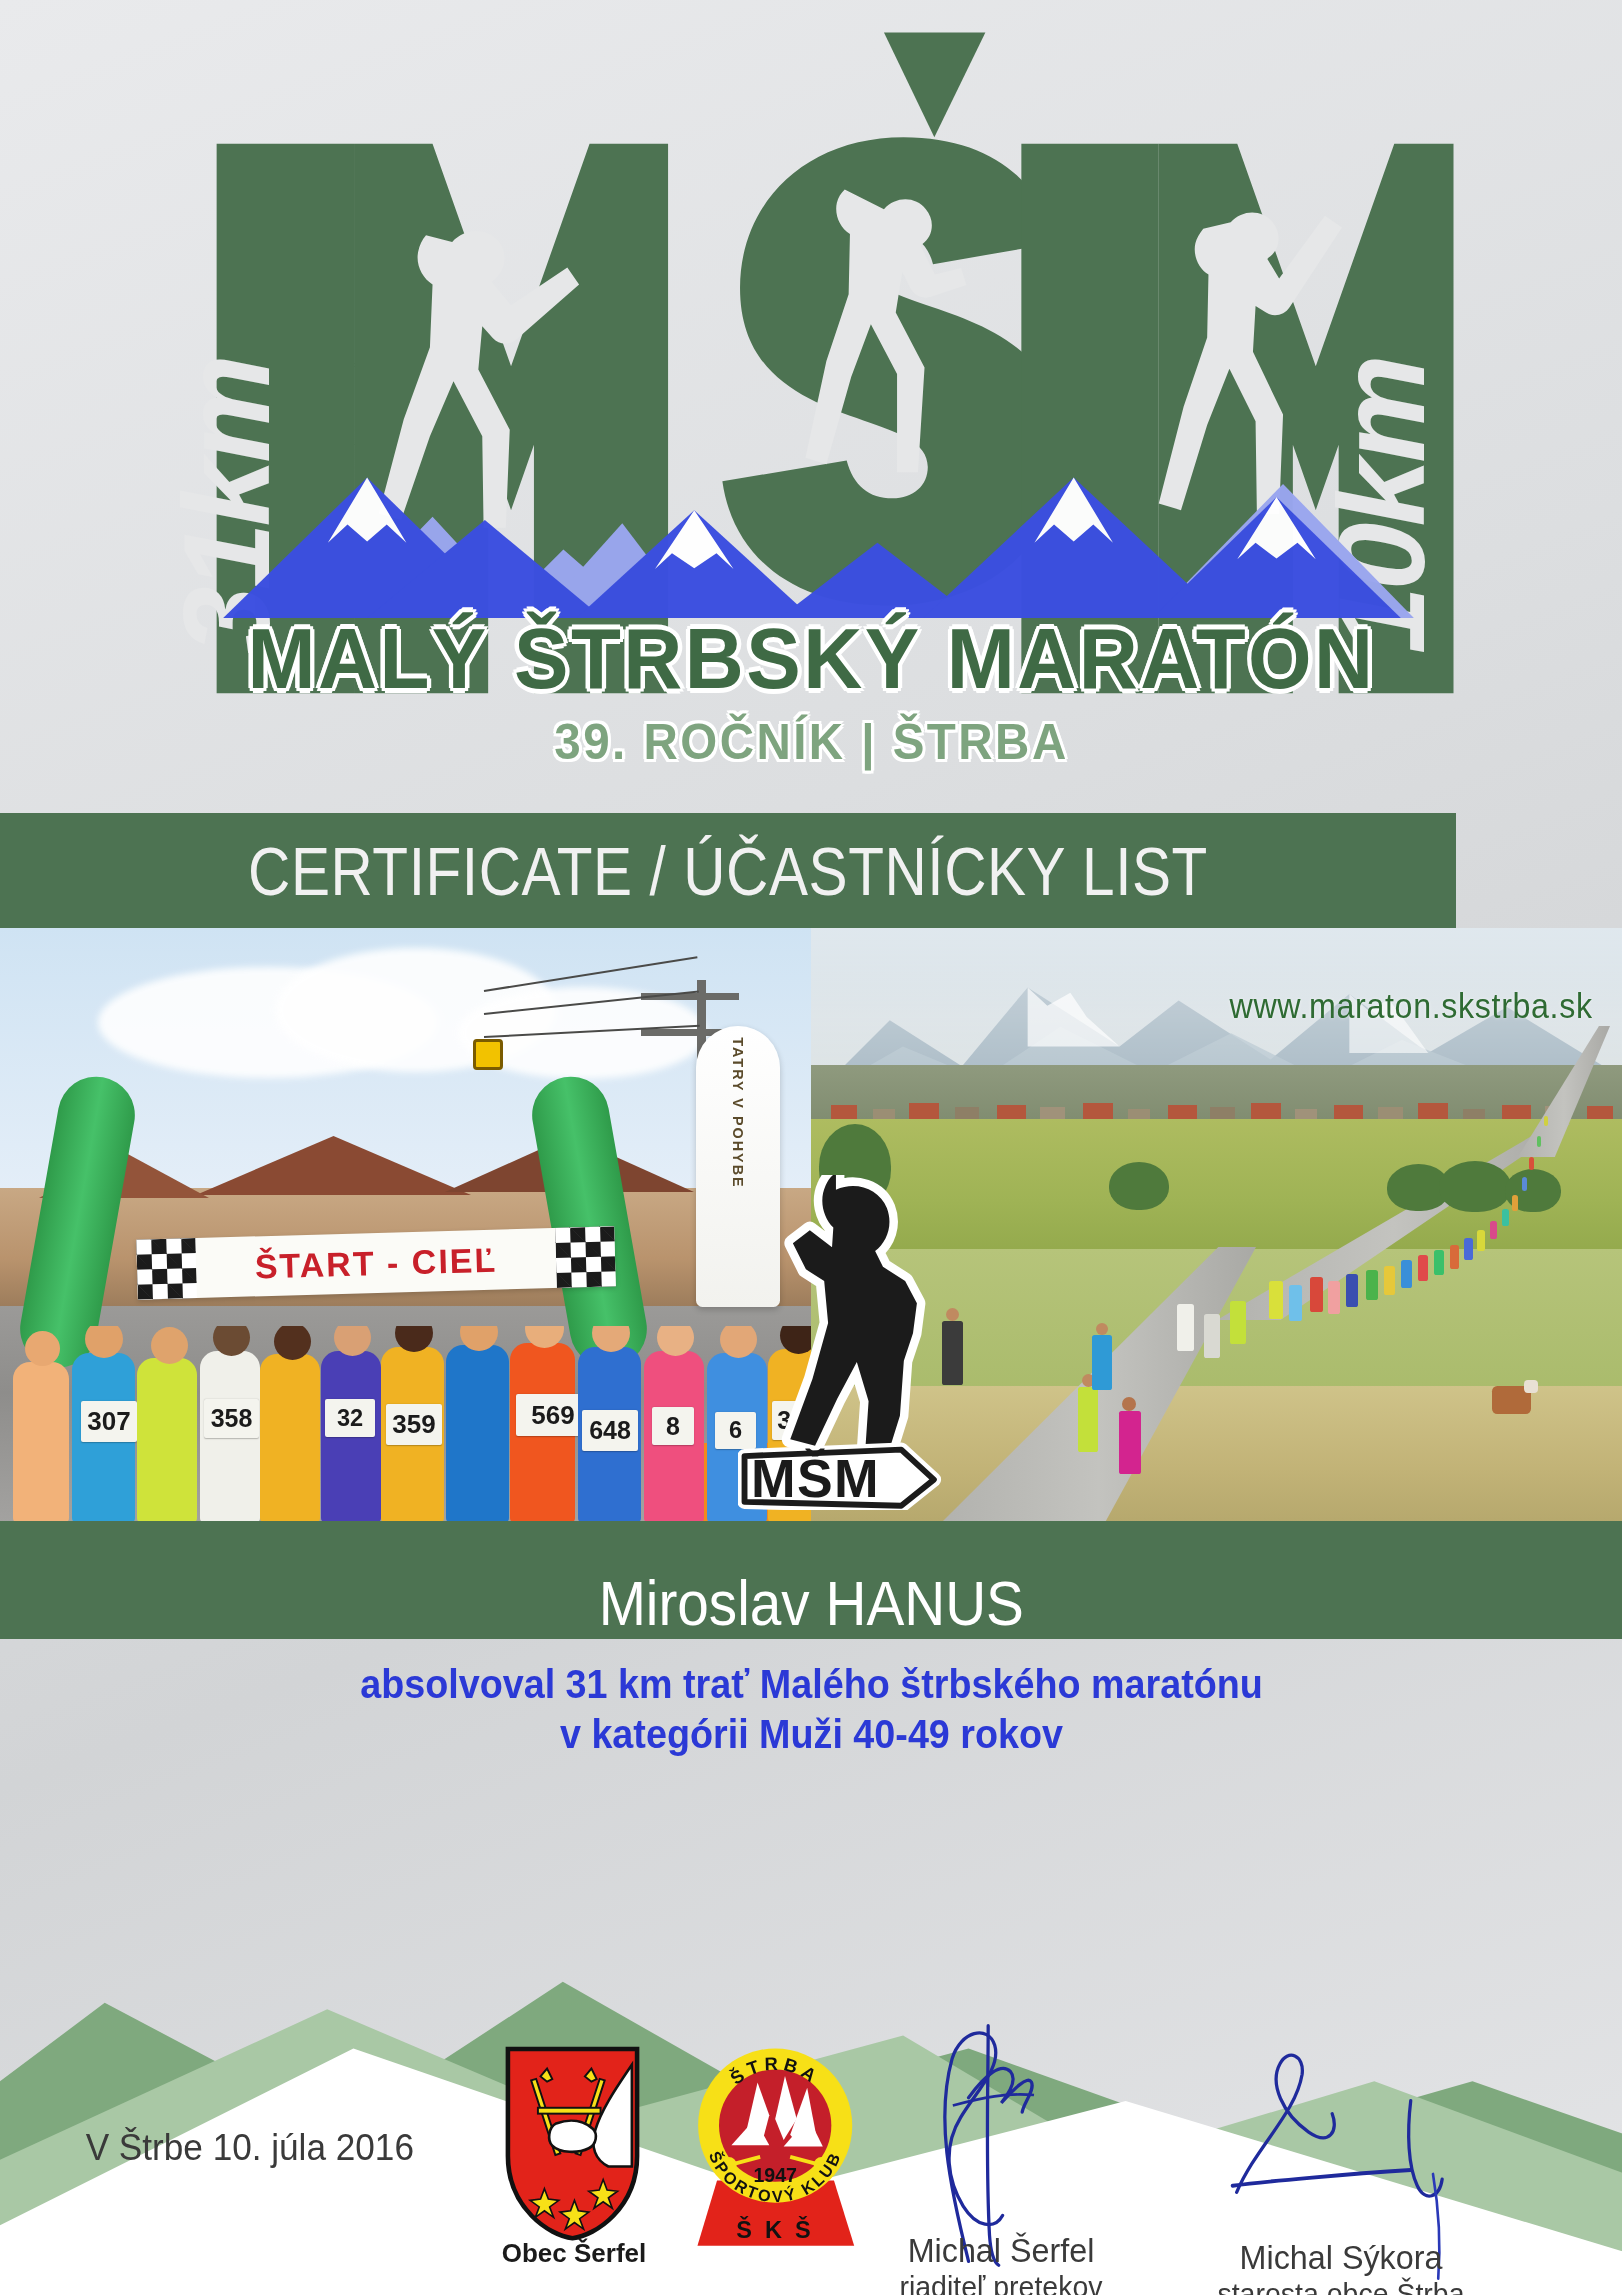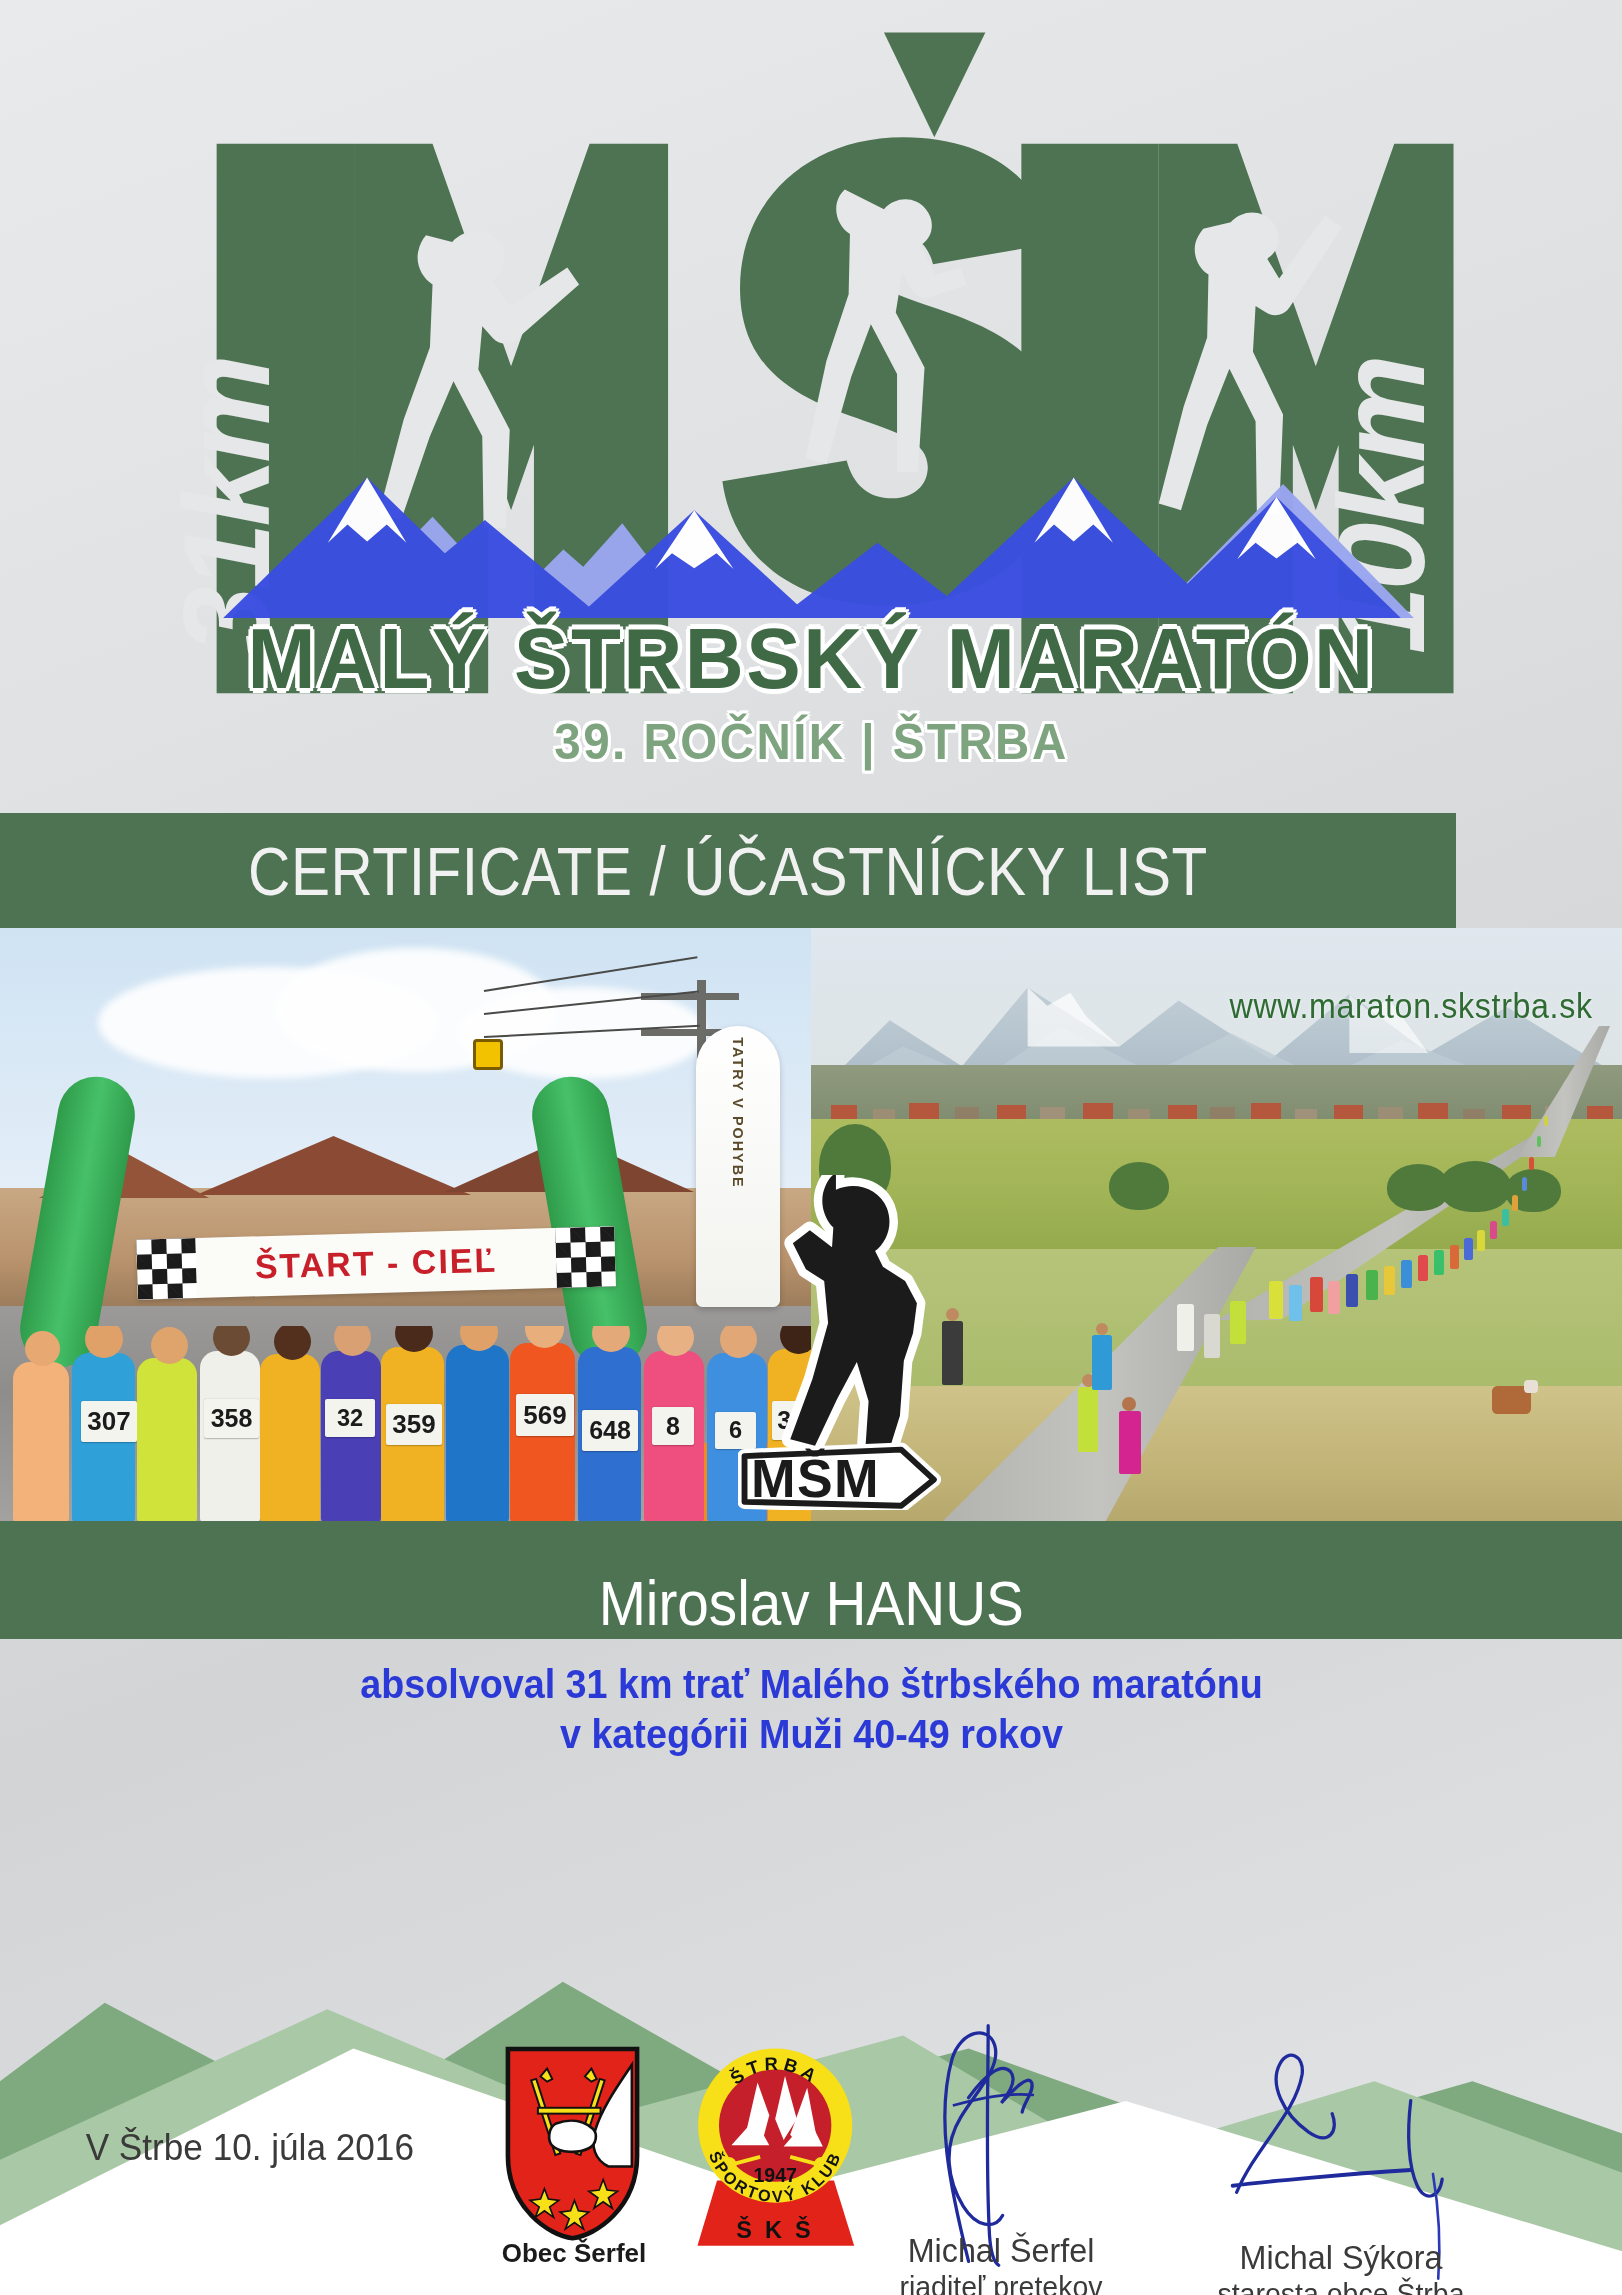--- a/index.html
+++ b/index.html
@@ -267,21 +267,21 @@
 
         <div class="runner" style="left:381px;width:63px;height:175px;background:#f0b223;"></div>
         <div class="head" style="left:395px;bottom:170px;width:38px;height:38px;background:#4a2a1b;"></div>
         <div class="bib" style="left:386px;bottom:77px;width:56px;height:41px;font-size:26px;">359</div>
 
         <div class="runner" style="left:446px;width:63px;height:177px;background:#1f76c9;"></div>
         <div class="head" style="left:460px;bottom:171px;width:38px;height:38px;background:#e0a169;"></div>
 
         <div class="runner" style="left:510px;width:65px;height:179px;background:#f0561f;"></div>
         <div class="head" style="left:525px;bottom:174px;width:39px;height:39px;background:#e8ae7b;"></div>
-        <div class="bib" style="left:516px;bottom:86px;width:58px;height:42px;font-size:26px;">569</div>
+        <div class="bib" style="left:516px;bottom:86px;width:58px;height:42px;font-size:26px;padding-left:8px;">569</div>
 
         <div class="runner" style="left:578px;width:63px;height:175px;background:#2f6fd0;"></div>
         <div class="head" style="left:592px;bottom:170px;width:38px;height:38px;background:#e4a978;"></div>
         <div class="bib" style="left:582px;bottom:71px;width:56px;height:41px;font-size:25px;">648</div>
 
         <div class="runner" style="left:644px;width:60px;height:171px;background:#ef4f7e;"></div>
         <div class="head" style="left:657px;bottom:166px;width:37px;height:37px;background:#e8b184;"></div>
         <div class="bib" style="left:652px;bottom:77px;width:42px;height:38px;font-size:25px;">8</div>
 
         <div class="runner" style="left:707px;width:60px;height:169px;background:#3f8fe0;"></div>

